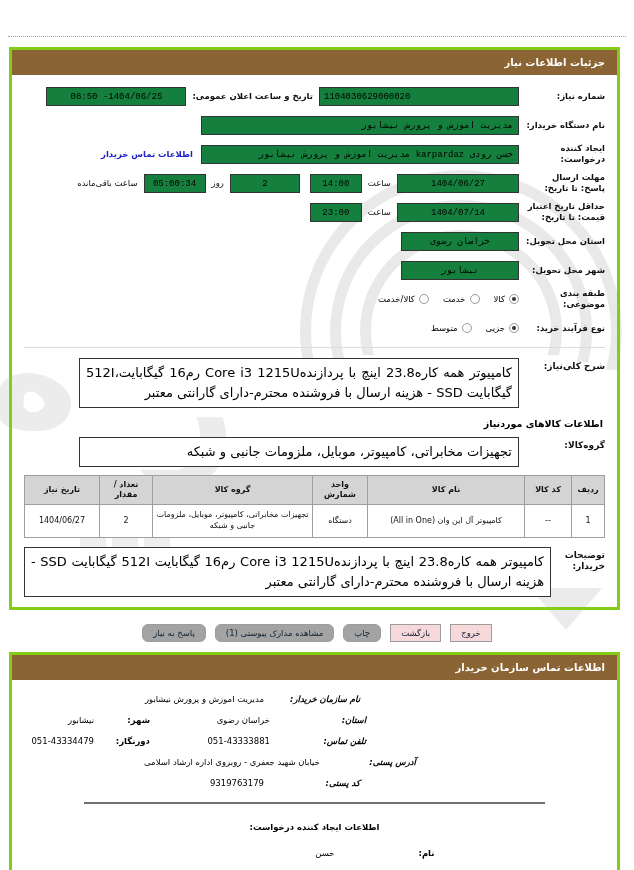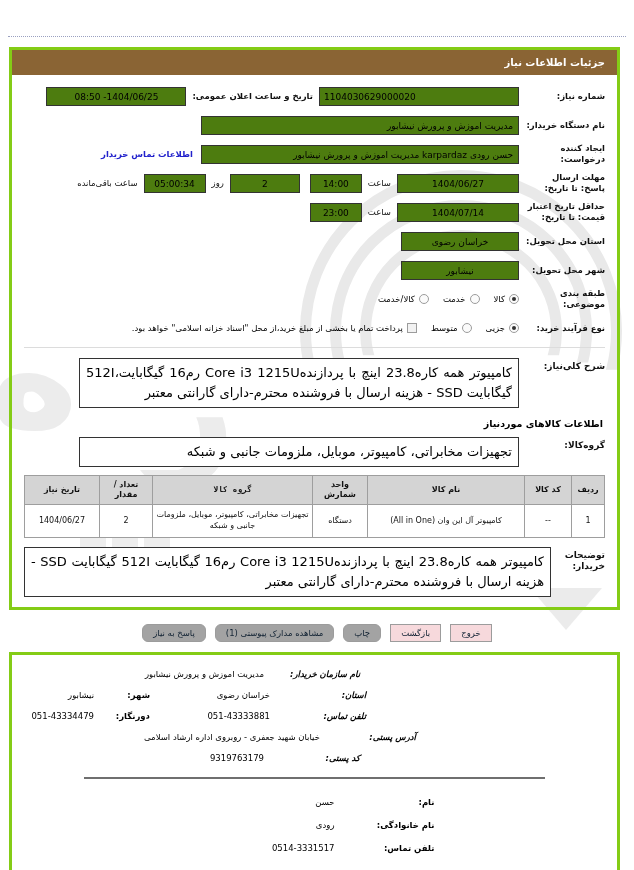--- a/index.html
+++ b/index.html
@@ -117,29 +117,30 @@
     text-align: right;
     font-weight: bold;
     font-size: 8.5px;
     color: #111;
     line-height: 1.25;
     padding-left: 6px;
     box-sizing: border-box;
   }
   .field {
     border: 1px solid #333333;
-    background: #4d7c0f;
+    background: #15803d;
     height: 19px;
     line-height: 19px;
     font-size: 9px;
     padding: 0 5px;
     box-sizing: border-box;
     text-align: right;
     white-space: nowrap;
     overflow: hidden;
+    font-family: Liberation Mono, monospace;
   }
   .field.num { text-align: left; direction: ltr; padding-left: 4px; }
   .field.ctr { text-align: center; }
   .f-need   { width: 200px; }
   .f-org    { width: 318px; }
   .f-creator{ width: 318px; }
   .f-date   { width: 122px; }
   .f-time   { width: 52px; }
   .f-days   { width: 70px; }
   .f-timer  { width: 62px; }
@@ -250,21 +251,21 @@
     background: #ffffff;
     padding: 5px 3px;
     text-align: center;
     line-height: 1.35;
     color: #111;
   }
   .c-row  { width: 26px; }
   .c-code { width: 40px; }
   .c-name { width: 150px; }
   .c-unit { width: 48px; }
-  .c-grp  { width: auto; font-family: Liberation Mono, monospace; }
+  .c-grp  { width: auto; }
   .c-qty  { width: 46px; }
   .c-date { width: 68px; }
 
   .descrow { display: flex; align-items: flex-start; margin-top: 9px; }
   .descrow .lbl { width: 54px; flex-basis: 54px; font-size: 9px; padding-top: 3px; }
   .b-desc { width: 100%; min-height: 34px; }
 
   
   .btnbar {
     display: flex;
@@ -435,24 +436,20 @@
 
       <div class="row">
         <div class="lbl">نوع فرآیند خرید:</div>
         <label class="opt">
           <span class="radio on"></span>
           <span>جزیی</span>
         </label>
         <label class="opt">
           <span class="radio"></span>
           <span>متوسط</span>
-        </label>
-        <label class="opt">
-          <span class="cbox"></span>
-          <span>پرداخت تمام یا بخشی از مبلغ خرید،از محل "اسناد خزانه اسلامی" خواهد بود.</span>
         </label>
       </div>
 
       <hr class="sep">
 
       <div class="boxrow">
         <div class="lbl">شرح کلی‌نیاز:</div>
         <div class="bigbox b-summary">کامپیوتر همه کاره23.8 اینچ با پردازندهCore i3 1215U رم16 گیگابایت،512I گیگابایت SSD - هزینه ارسال با فروشنده محترم-دارای گارانتی معتبر</div>
       </div>
 
@@ -498,20 +495,21 @@
 
   <div class="btnbar">
     <button class="btn btn-pink">خروج</button>
     <button class="btn btn-pink">بازگشت</button>
     <button class="btn btn-green">چاپ</button>
     <button class="btn btn-green">مشاهده مدارک پیوستی (1)</button>
     <button class="btn btn-green">پاسخ به نیاز</button>
   </div>
 
   <div class="panel">
+    <div class="panel-head">اطلاعات تماس سازمان خریدار</div>
     <div class="panel-body contact-body">
 
       <div class="crow">
         <div class="spacer"></div>
         <div class="ckey">نام سازمان خریدار:</div>
         <div class="cval">مدیریت  اموزش و پرورش نیشابور</div>
         <div style="flex:0 0 120px"></div>
       </div>
 
       <div class="crow">
@@ -539,20 +537,21 @@
 
       <div class="crow">
         <div class="spacer"></div>
         <div class="ckey">کد پستی:</div>
         <div class="cval ltr" style="text-align:right">9319763179</div>
         <div style="flex:0 0 120px"></div>
       </div>
 
       <hr class="hr-thick">
 
+      <div class="creator-head">اطلاعات ایجاد کننده درخواست:</div>
 
       <div class="crow-c">
         <div class="ck">نام:</div>
         <div class="cv">حسن</div>
       </div>
 
       <div class="crow-c">
         <div class="ck">نام خانوادگی:</div>
         <div class="cv">رودی</div>
       </div>

